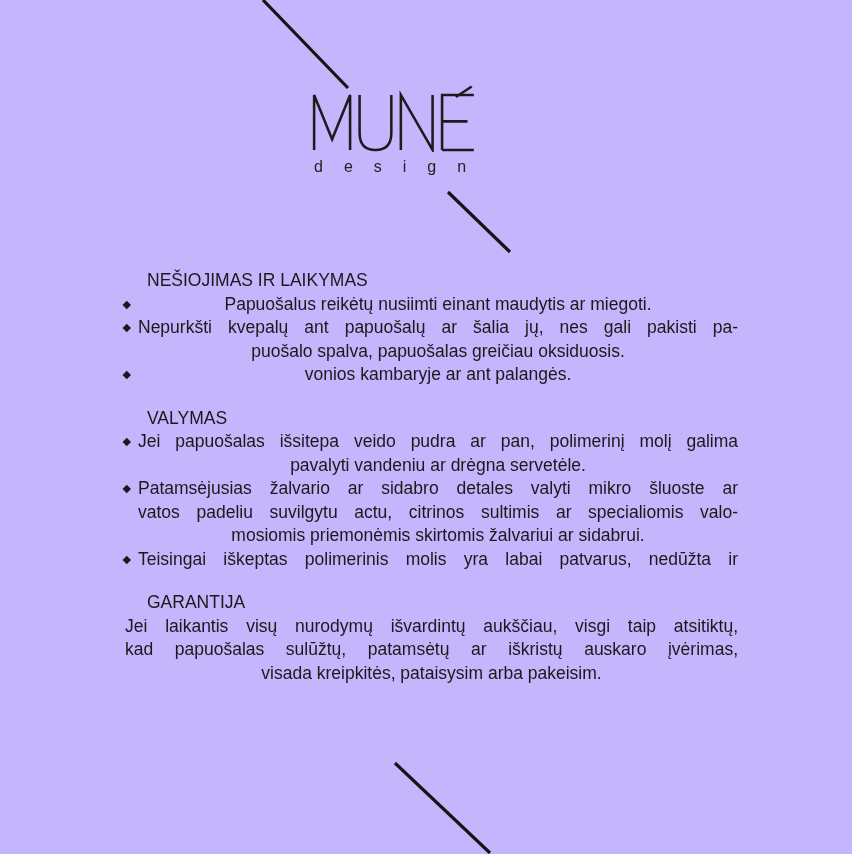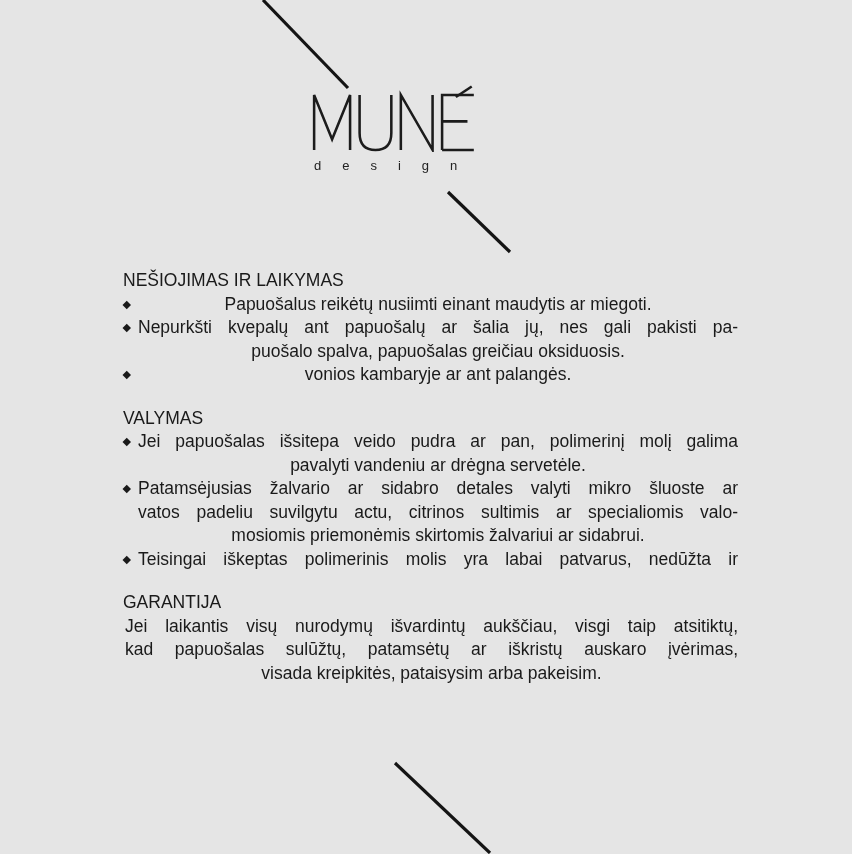--- a/index.html
+++ b/index.html
@@ -4,48 +4,48 @@
 <style>
   html, body { margin: 0; padding: 0; }
   body {
     width: 852px; height: 854px;
     background: #ffffff;
     font-family: "Liberation Sans", sans-serif;
     color: #1a1a1a;
     position: relative;
     overflow: hidden;
   }
-  .page { position: absolute; inset: 0; background: #e5e5e5; }
+  .page { position: absolute; inset: 0; background: #c4b5fd; }
 
   
   .decor { position: absolute; left: 0; top: 0; width: 852px; height: 854px; pointer-events: none; }
   .decor line { stroke: #141414; stroke-width: 3.2; }
 
   
   .brand-art { position: absolute; left: 312px; top: 78px; width: 165px; height: auto; }
   .brand-art * { stroke: #1c1c1c; stroke-width: 2.4; fill: none; stroke-linecap: butt; stroke-linejoin: miter; }
   .brand-text {
     position: absolute; left: 310px; top: 86px; width: 170px; height: 72px;
     font-size: 60px; color: transparent; overflow: hidden; white-space: nowrap;
     user-select: text;
   }
   .brand-sub {
     position: absolute; left: 314px; top: 158px;
-    font-size: 13px; letter-spacing: 21px; color: #222222;
+    font-size: 16px; letter-spacing: 21px; color: #222222;
     white-space: nowrap;
   }
 
   
   .content {
     position: absolute; left: 123px; top: 269px; width: 615px;
     font-size: 17.5px; line-height: 23.5px;
   }
   .section { margin: 0; }
   .section + .section { margin-top: 20px; }
-  .heading { font-weight: 400; }
+  .heading { font-weight: 400; margin-left: 24px; }
   .item { position: relative; padding-left: 15px; }
   .bullet {
     position: absolute; left: 1px; top: 9px;
     width: 5.5px; height: 5.5px; background: #1a1a1a;
     transform: rotate(45deg);
   }
   .ln { text-align: center; }
   .ln.j { text-align: justify; text-align-last: justify; }
   .para { padding-left: 2px; }
 </style>

